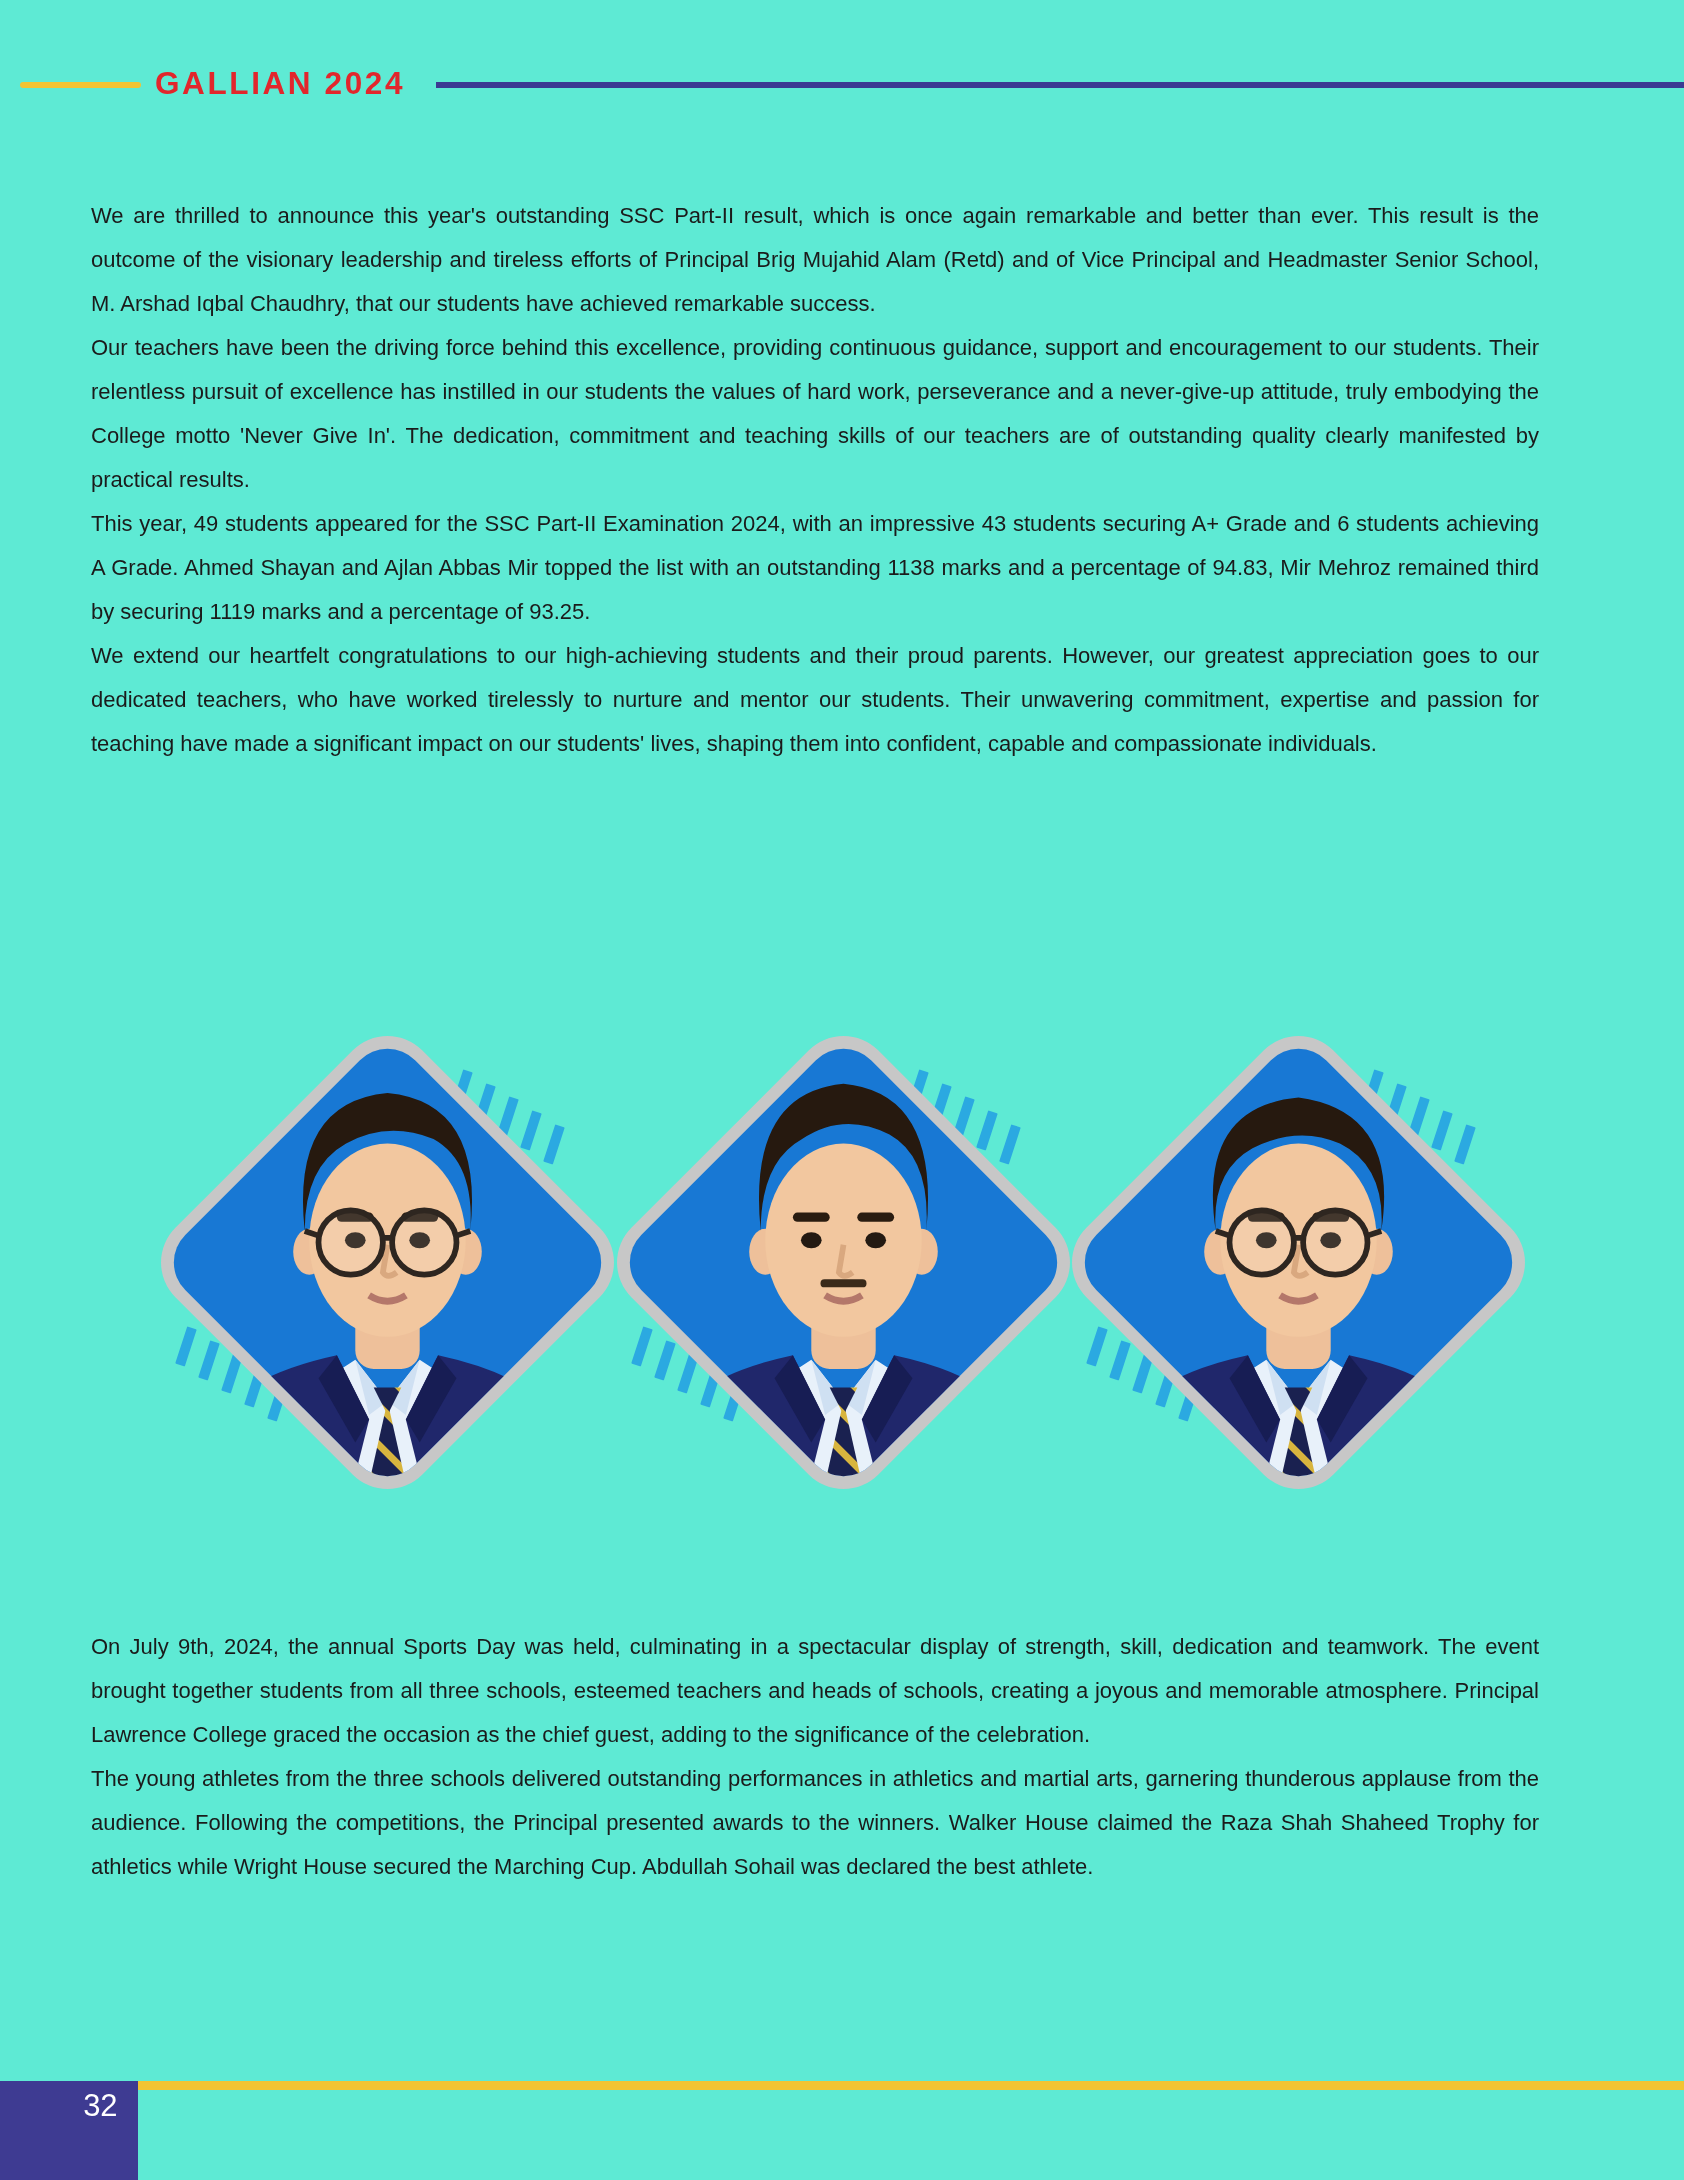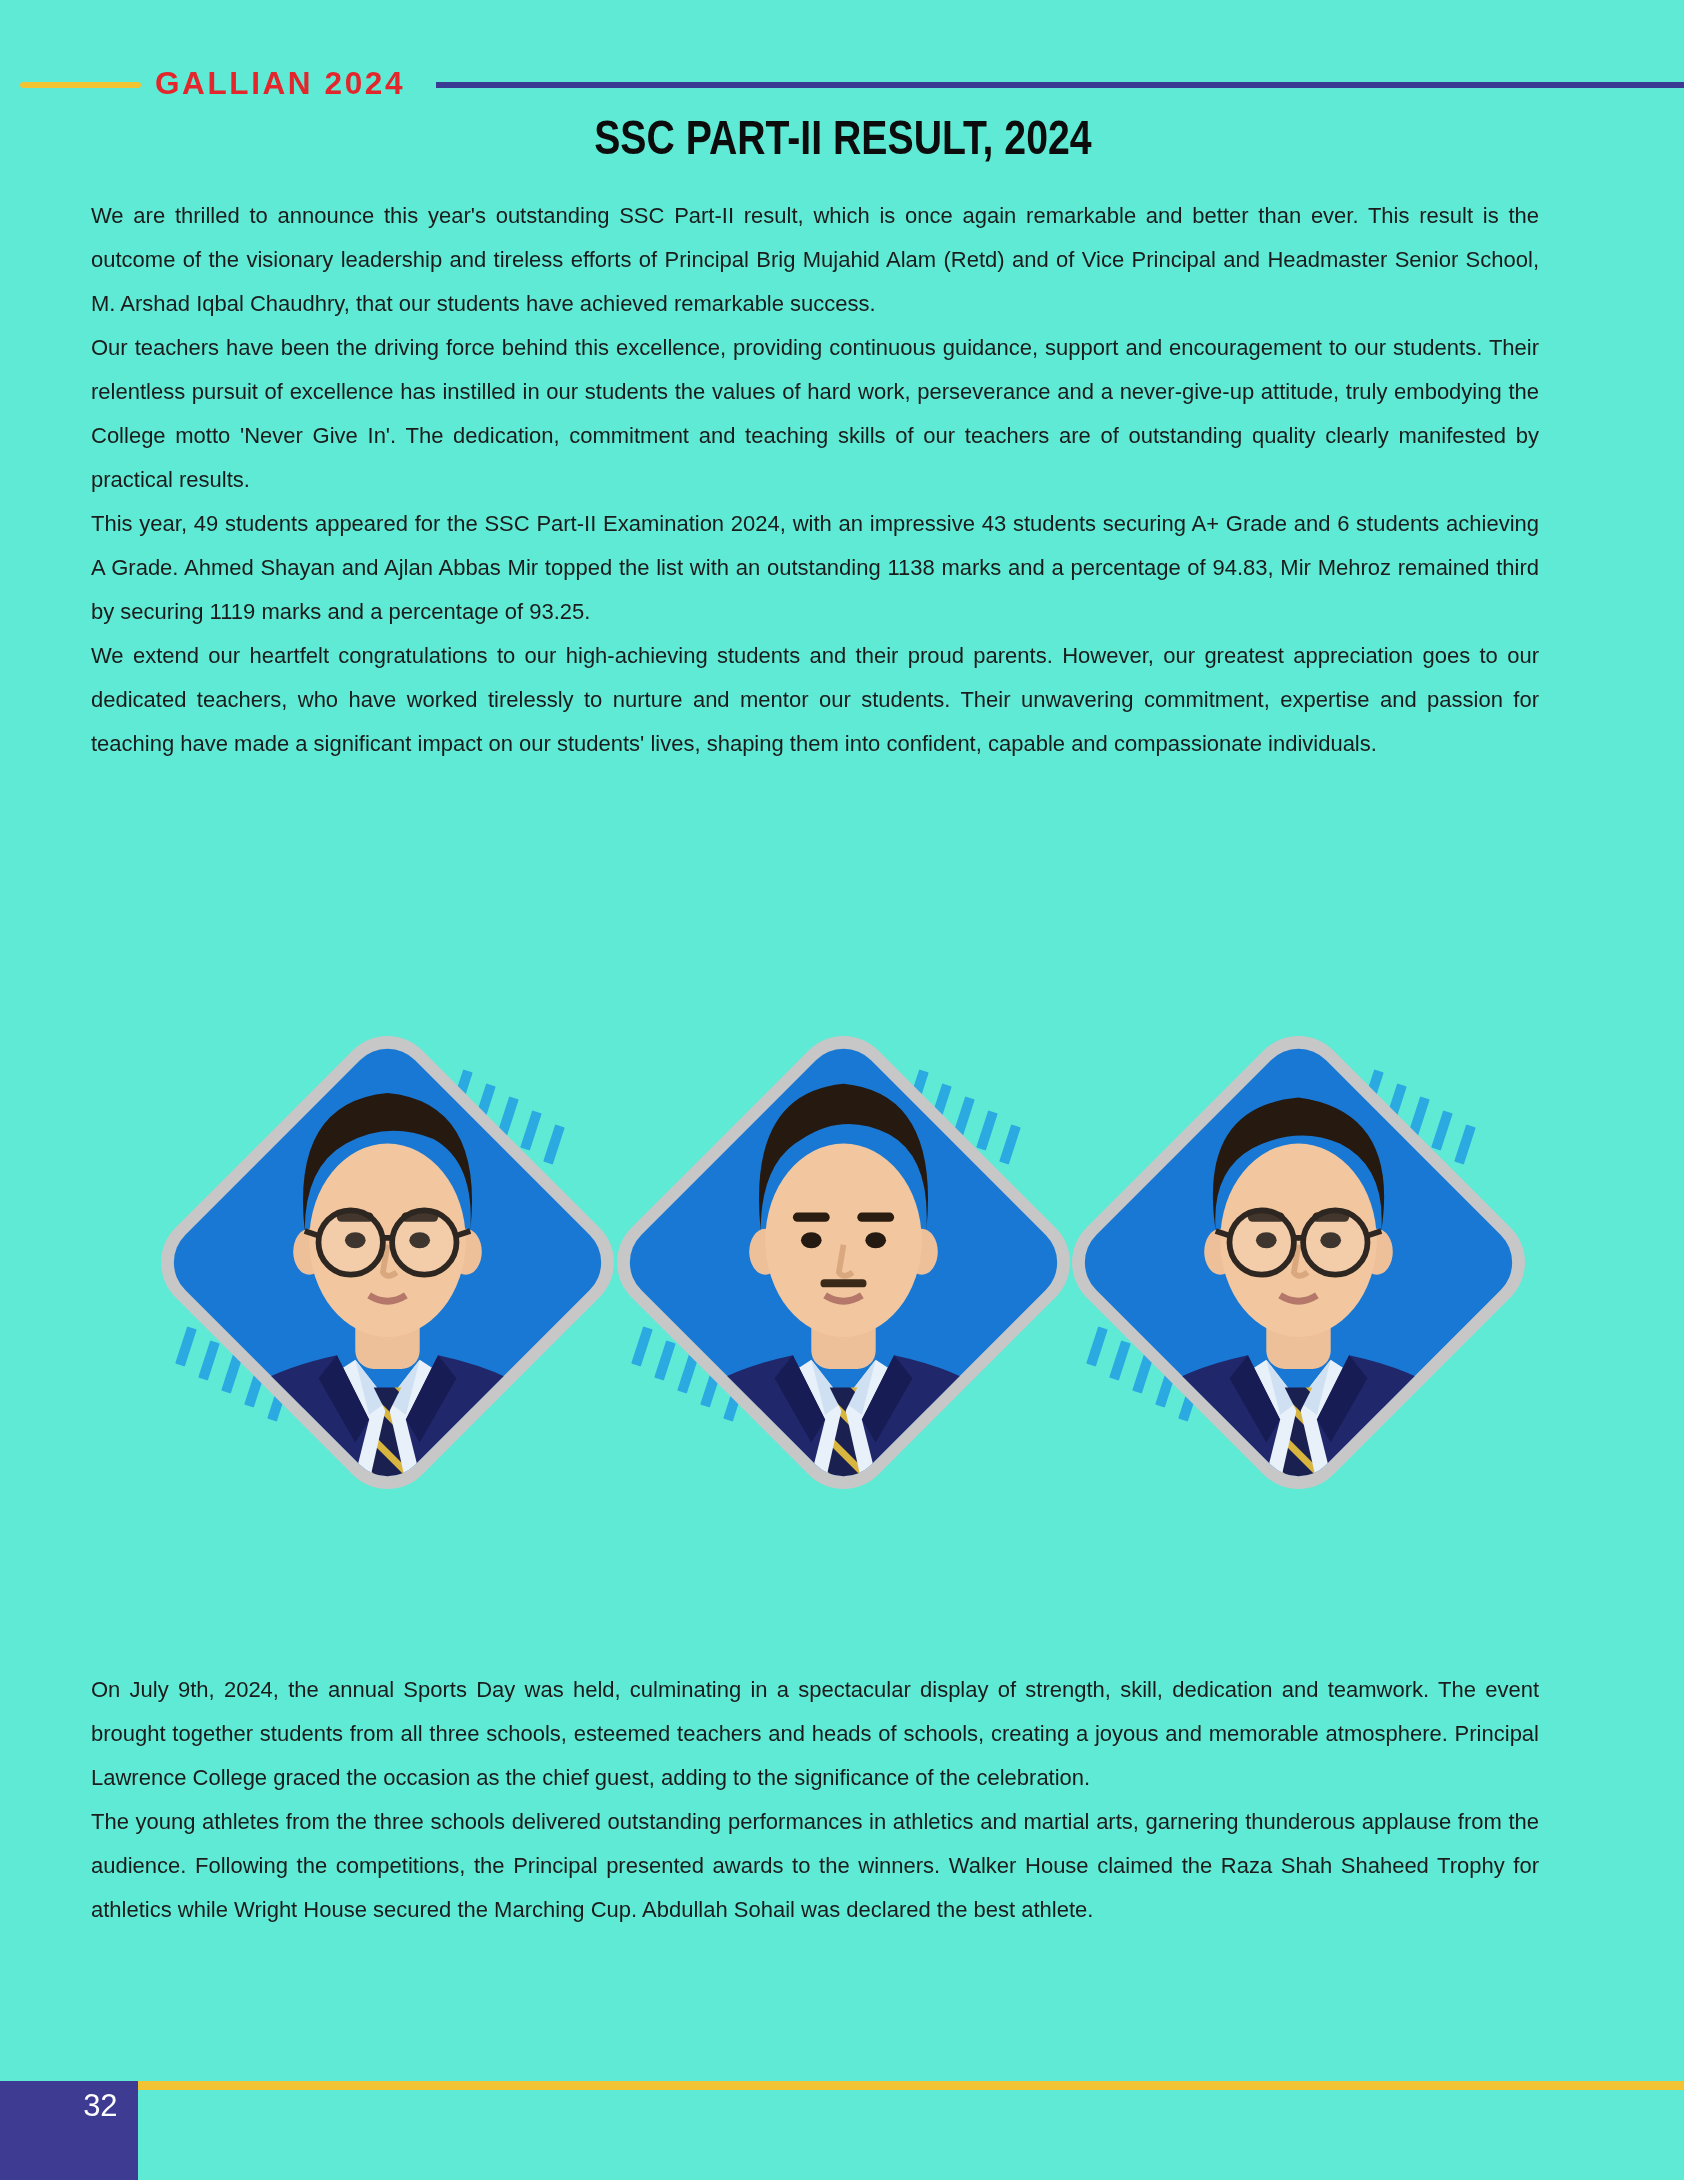--- a/index.html
+++ b/index.html
@@ -32,21 +32,21 @@
   #title-ssc    { top:112px; }
   #title-sports { top:1552px; }
 
   
   .text-block {
     position:absolute; left:91px; width:1448px;
     font-size:22px; line-height:44px; color:var(--text);
     text-align:justify; text-justify:inter-word;
   }
   #ssc-text    { top:194px; }
-  #sports-text { top:1668px; }
+  #sports-text { top:1625px; }
   .text-block p { margin:0; }
 
   
   .photo-row { position:absolute; top:1016px; left:141px; width:1405px; height:496px; }
   .diamond-unit { position:absolute; width:494px; height:494px; top:0; }
   #du1 { left:0px; }  #du2 { left:456px; }  #du3 { left:911px; }
 
   .dash-group { position:absolute; width:111px; height:98px; z-index:1; }
   .dash-group.tr { left:64%; top:11%; }
   .dash-group.bl { left:8%;  top:63%; }
@@ -102,21 +102,20 @@
 </svg>
 
 <div class="page">
 
   <div class="hdr">
     <span class="rule-gold"></span>
     <span class="brand">GALLIAN 2024</span>
     <span class="rule-indigo"></span>
   </div>
 
-  <h1 class="doc-title" id="title-ssc"><span>SSC PART-II RESULT, 2024</span></h1>
 
   <section class="text-block" id="ssc-text">
     <p>We are thrilled to announce this year's outstanding SSC Part-II result, which is once again remarkable and better than ever. This result is the outcome of the visionary leadership and tireless efforts of Principal Brig Mujahid Alam (Retd) and of Vice Principal and Headmaster Senior School, M. Arshad Iqbal Chaudhry, that our students have achieved remarkable success.</p>
     <p>Our teachers have been the driving force behind this excellence, providing continuous guidance, support and encouragement to our students. Their relentless pursuit of excellence has instilled in our students the values of hard work, perseverance and a never-give-up attitude, truly embodying the College motto 'Never Give In'. The dedication, commitment and teaching skills of our teachers are of outstanding quality clearly manifested by practical results.</p>
     <p>This year, 49 students appeared for the SSC Part-II Examination 2024, with an impressive 43 students securing A+ Grade and 6 students achieving A Grade. Ahmed Shayan and Ajlan Abbas Mir topped the list with an outstanding 1138 marks and a percentage of 94.83, Mir Mehroz remained third by securing 1119 marks and a percentage of 93.25.</p>
     <p>We extend our heartfelt congratulations to our high-achieving students and their proud parents. However, our greatest appreciation goes to our dedicated teachers, who have worked tirelessly to nurture and mentor our students. Their unwavering commitment, expertise and passion for teaching have made a significant impact on our students' lives, shaping them into confident, capable and compassionate individuals.</p>
   </section>
 
   <div class="photo-row">
 

